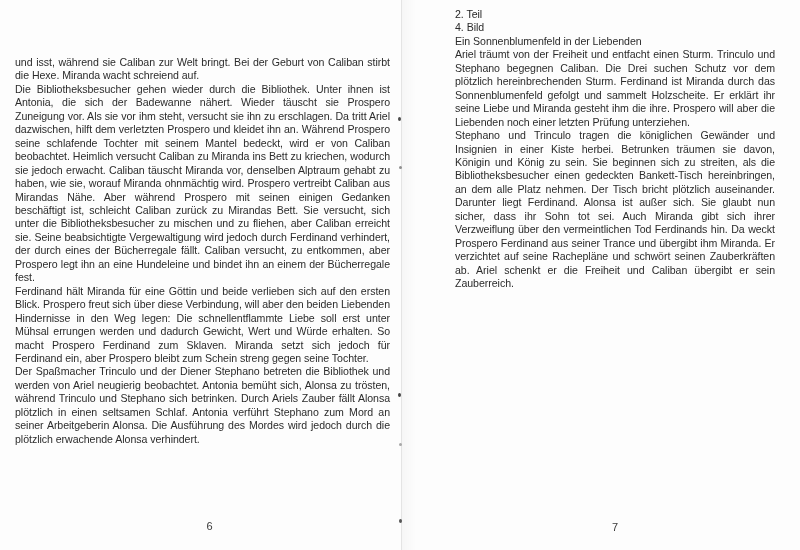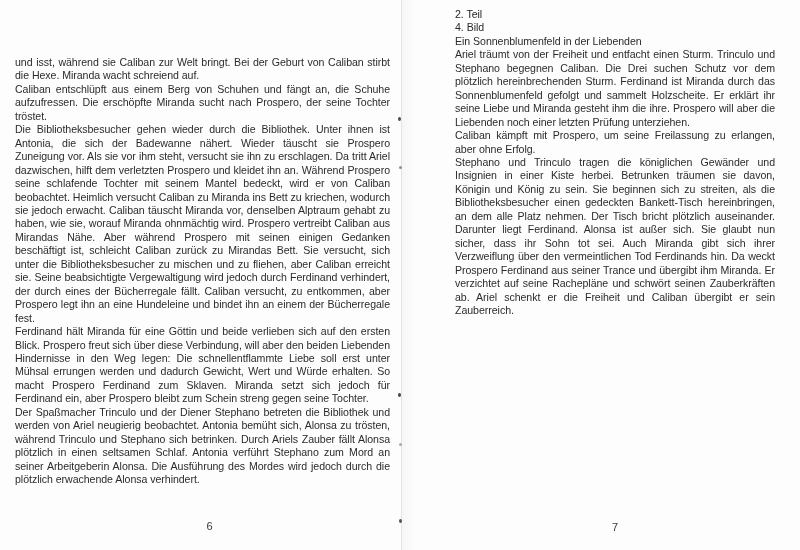--- a/index.html
+++ b/index.html
@@ -92,29 +92,27 @@
 
 <div class="gutter-line"></div>
 <div class="speck speck-1"></div>
 <div class="speck speck-2"></div>
 <div class="speck speck-3"></div>
 <div class="speck speck-4"></div>
 <div class="speck speck-5"></div>
 
 <div class="text-col col-left">
   <p>und isst, während sie Caliban zur Welt bringt. Bei der Geburt von Caliban stirbt die Hexe. Miranda wacht schreiend auf.</p>
-  <p>Caliban entschlüpft aus einem Berg von Schuhen und fängt an, die Schuhe aufzufressen. Die erschöpfte Miranda sucht nach Prospero, der seine Tochter tröstet.</p>
   <p>Die Bibliotheksbesucher gehen wieder durch die Bibliothek. Unter ihnen ist Antonia, die sich der Badewanne nähert. Wieder täuscht sie Prospero Zuneigung vor. Als sie vor ihm steht, versucht sie ihn zu erschlagen. Da tritt Ariel dazwischen, hilft dem verletzten Prospero und kleidet ihn an. Während Prospero seine schlafende Tochter mit seinem Mantel bedeckt, wird er von Caliban beobachtet. Heimlich versucht Caliban zu Miranda ins Bett zu kriechen, wodurch sie jedoch erwacht. Caliban täuscht Miranda vor, denselben Alptraum gehabt zu haben, wie sie, worauf Miranda ohnmächtig wird. Prospero vertreibt Caliban aus Mirandas Nähe. Aber während Prospero mit seinen einigen Gedanken beschäftigt ist, schleicht Caliban zurück zu Mirandas Bett. Sie versucht, sich unter die Bibliotheksbesucher zu mischen und zu fliehen, aber Caliban erreicht sie. Seine beabsichtigte Vergewaltigung wird jedoch durch Ferdinand verhindert, der durch eines der Bücherregale fällt. Caliban versucht, zu entkommen, aber Prospero legt ihn an eine Hundeleine und bindet ihn an einem der Bücherregale fest.</p>
   <p>Ferdinand hält Miranda für eine Göttin und beide verlieben sich auf den ersten Blick. Prospero freut sich über diese Verbindung, will aber den beiden Liebenden Hindernisse in den Weg legen: Die schnellentflammte Liebe soll erst unter Mühsal errungen werden und dadurch Gewicht, Wert und Würde erhalten. So macht Prospero Ferdinand zum Sklaven. Miranda setzt sich jedoch für Ferdinand ein, aber Prospero bleibt zum Schein streng gegen seine Tochter.</p>
   <p>Der Spaßmacher Trinculo und der Diener Stephano betreten die Bibliothek und werden von Ariel neugierig beobachtet. Antonia bemüht sich, Alonsa zu trösten, während Trinculo und Stephano sich betrinken. Durch Ariels Zauber fällt Alonsa plötzlich in einen seltsamen Schlaf. Antonia verführt Stephano zum Mord an seiner Arbeitgeberin Alonsa. Die Ausführung des Mordes wird jedoch durch die plötzlich erwachende Alonsa verhindert.</p>
 </div>
 
 <div class="text-col col-right">
   <p class="h-part">2. Teil</p>
   <p class="h-scene">4. Bild</p>
   <p class="h-setting">Ein Sonnenblumenfeld in der Liebenden</p>
   <p>Ariel träumt von der Freiheit und entfacht einen Sturm. Trinculo und Stephano begegnen Caliban. Die Drei suchen Schutz vor dem plötzlich hereinbrechenden Sturm. Ferdinand ist Miranda durch das Sonnenblumenfeld gefolgt und sammelt Holzscheite. Er erklärt ihr seine Liebe und Miranda gesteht ihm die ihre. Prospero will aber die Liebenden noch einer letzten Prüfung unterziehen.</p>
-  <p>Caliban kämpft mit Prospero, um seine Freilassung zu erlangen, aber ohne Erfolg.</p>
   <p>Stephano und Trinculo tragen die königlichen Gewänder und Insignien in einer Kiste herbei. Betrunken träumen sie davon, Königin und König zu sein. Sie beginnen sich zu streiten, als die Bibliotheksbesucher einen gedeckten Bankett-Tisch hereinbringen, an dem alle Platz nehmen. Der Tisch bricht plötzlich auseinander. Darunter liegt Ferdinand. Alonsa ist außer sich. Sie glaubt nun sicher, dass ihr Sohn tot sei. Auch Miranda gibt sich ihrer Verzweiflung über den vermeintlichen Tod Ferdinands hin. Da weckt Prospero Ferdinand aus seiner Trance und übergibt ihm Miranda. Er verzichtet auf seine Rachepläne und schwört seinen Zauberkräften ab. Ariel schenkt er die Freiheit und Caliban übergibt er sein Zauberreich.</p>
 </div>
 
 <div class="page-number pn-left">6</div>
 <div class="page-number pn-right">7</div>
 
 </body></html>

